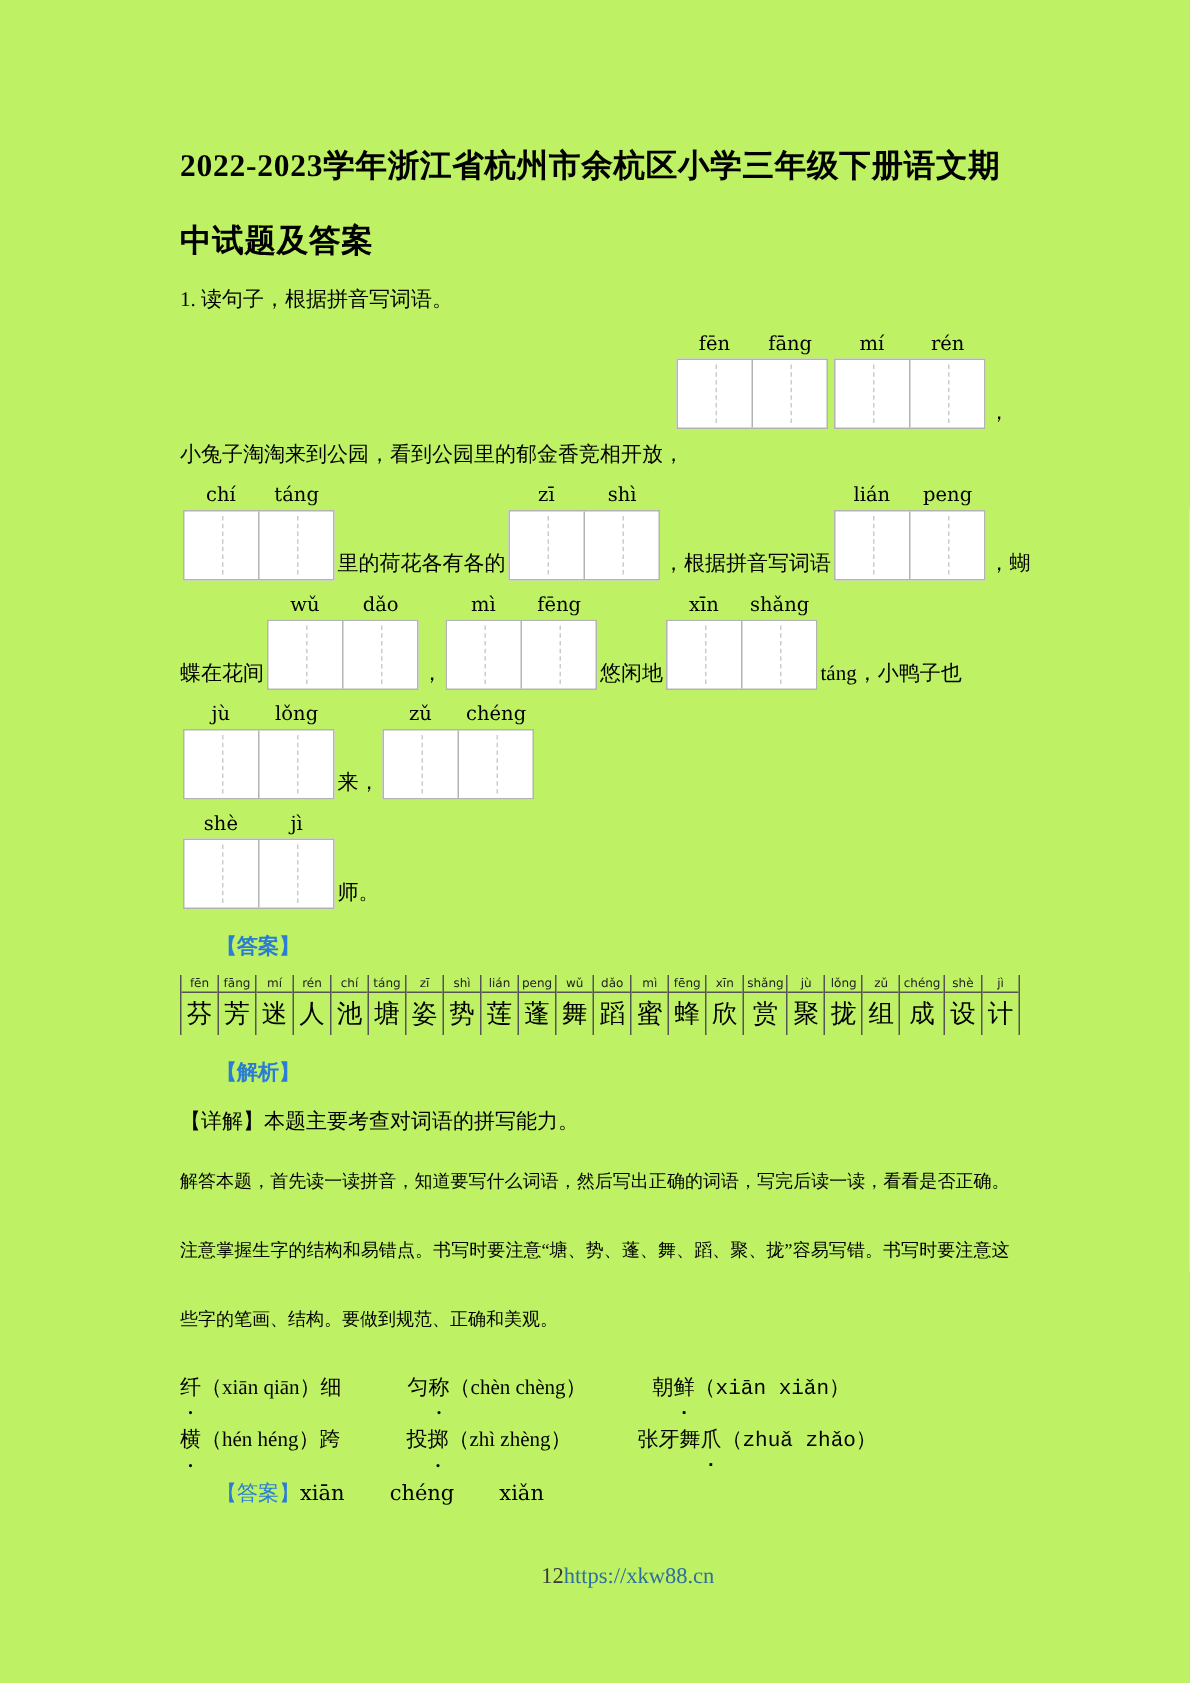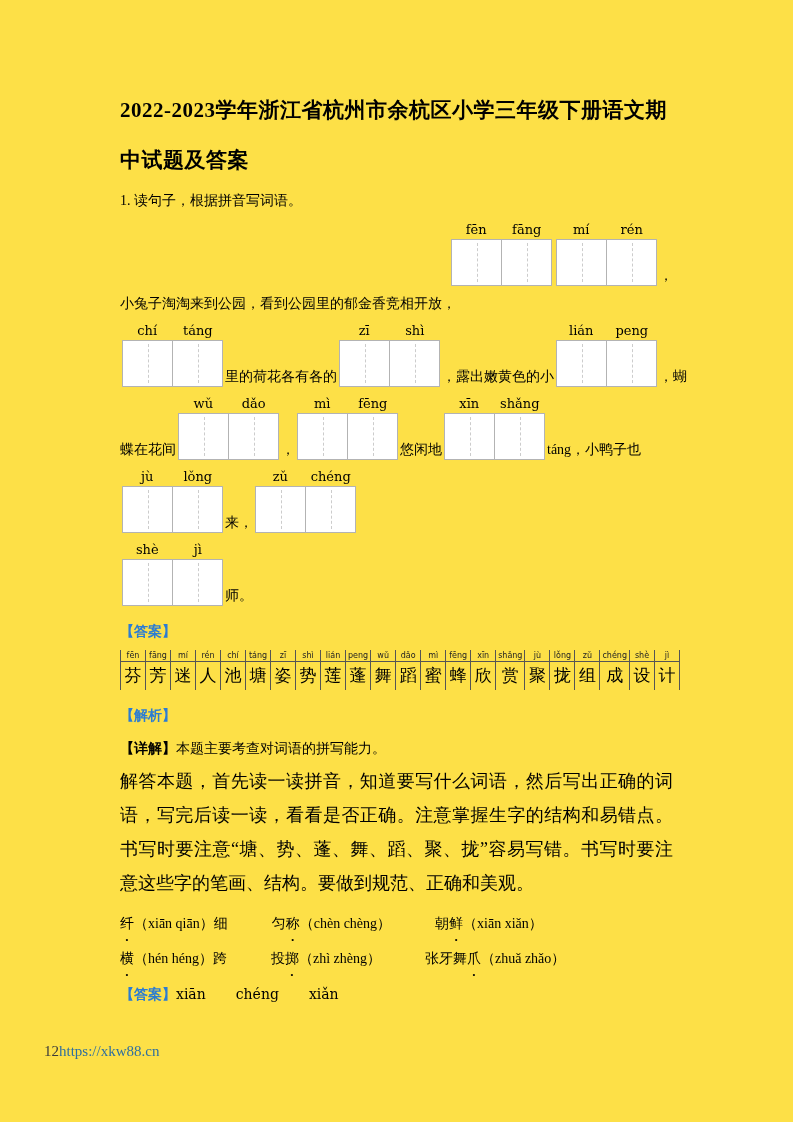--- a/index.html
+++ b/index.html
@@ -1,20 +1,20 @@
 <!DOCTYPE html>
 <html style="--c-label: #2b7cd3; --c-link: #2f6f9f; --c-grid_border: #b3b3b3; --c-grid_dash: #cccccc;"><head>
 <meta charset="utf-8">
 <style>
   html,body { margin:0; padding:0; background:#e8e8e8; }
   .page {
     position:relative;
     width:793px; height:1122px;
     margin:0 auto;
-    background:#fde047;
+    background:#bef264;
     font-family:"Liberation Serif","DejaVu Serif",serif;
     color:#000;
     overflow:hidden;
   }
   .content { padding:85px 120px 0 120px; width:553px; }
 
   .title {
     margin:0;
     font-size:21px;
     font-weight:bold;
@@ -48,67 +48,68 @@
   }
   .pcell:last-child { border-right:none; }
   .pcell::after {
     content:"";
     position:absolute; left:50%; top:3px; bottom:3px;
     border-left:1px dashed var(--c-grid_dash,#cccccc);
   }
 
   
   .anslabel { margin-top:16px; font-size:14px; line-height:20px; font-weight:bold; }
-  .blue { color:var(--c-label,#2b7cd3); }
+  .blue { color:var(--c-label,#2b7cd3);margin-left:24px; }
 
   
   .astrip { display:inline-flex; margin-top:8px; align-items:stretch; }
   .acell {
     display:flex; flex-direction:column;
     border-left:1px solid #555;
     min-width:24px;
   }
   .acell:last-child { border-right:1px solid #555; }
   .apy {
     font-size:8px; line-height:11px; height:11px;
     text-align:center; color:#222;
     border-bottom:1px solid #555;
     padding:0 2px;
     font-family:"DejaVu Sans","Liberation Sans",sans-serif;
     white-space:nowrap;
   }
   .ach { font-size:17px; line-height:25px; text-align:center; padding:1px 2px 2px 2px; }
 
   .detail { margin:12px 0 0 0; font-size:14px; line-height:22px; }
-  .bold { font-weight:bold;text-align:right; }
+  .bold { font-weight:normal;text-align:right; }
   .explain {
     margin:4px 0 0 0;
-    font-size:18px; line-height:34px;
+    font-size:12px; line-height:46px;
     text-align:justify;
   }
 
   
   .q2p { margin-top:4px; }
   .q2row { margin-top:13px; font-size:14px; line-height:22px; }
   .q2group { margin-right:44px; white-space:pre; }
-  .q2group:last-child { margin-right:0; }
+  .q2group:last-child { margin-right:0;font-family:Liberation Mono, monospace; }
   .dotchar { position:relative; display:inline-block; }
   .dotchar::after {
     content:"\00B7";
     position:absolute; left:0; right:0; bottom:-10px;
     text-align:center;
     font-weight:bold; font-size:13px; line-height:10px;
   }
   .ansline { margin-top:14px; font-size:14px; line-height:20px; }
   .ansline.second { margin-top:16px; }
   .ansvals span { margin-right:30px; font-family:"DejaVu Serif","Liberation Serif",serif; }
 
   
   .footer {
     position:absolute; left:0; right:0; bottom:62px;
+    text-align:center;
     font-size:15px; line-height:18px;padding-left:44px;
   }
   .footer span { color:#3a3a3a; }
   .flink { color:var(--c-link,#2f6f9f); text-decoration:none; cursor:pointer; }
 </style>
 </head>
 <body>
 
 <div class="page">
   <div class="content">
@@ -159,21 +160,21 @@
           <span class="pgroup">
             <span class="plabel">
               <span>zī</span>
               <span>shì</span>
             </span>
             <span class="pgrid">
               <span class="pcell"></span>
               <span class="pcell"></span>
             </span>
           </span>
-          <span class="seg-text">，露出嫩黄色的小</span>
+          <span class="seg-text">，根据拼音写词语</span>
           <span class="pgroup">
             <span class="plabel">
               <span>lián</span>
               <span>peng</span>
             </span>
             <span class="pgrid">
               <span class="pcell"></span>
               <span class="pcell"></span>
             </span>
           </span>

